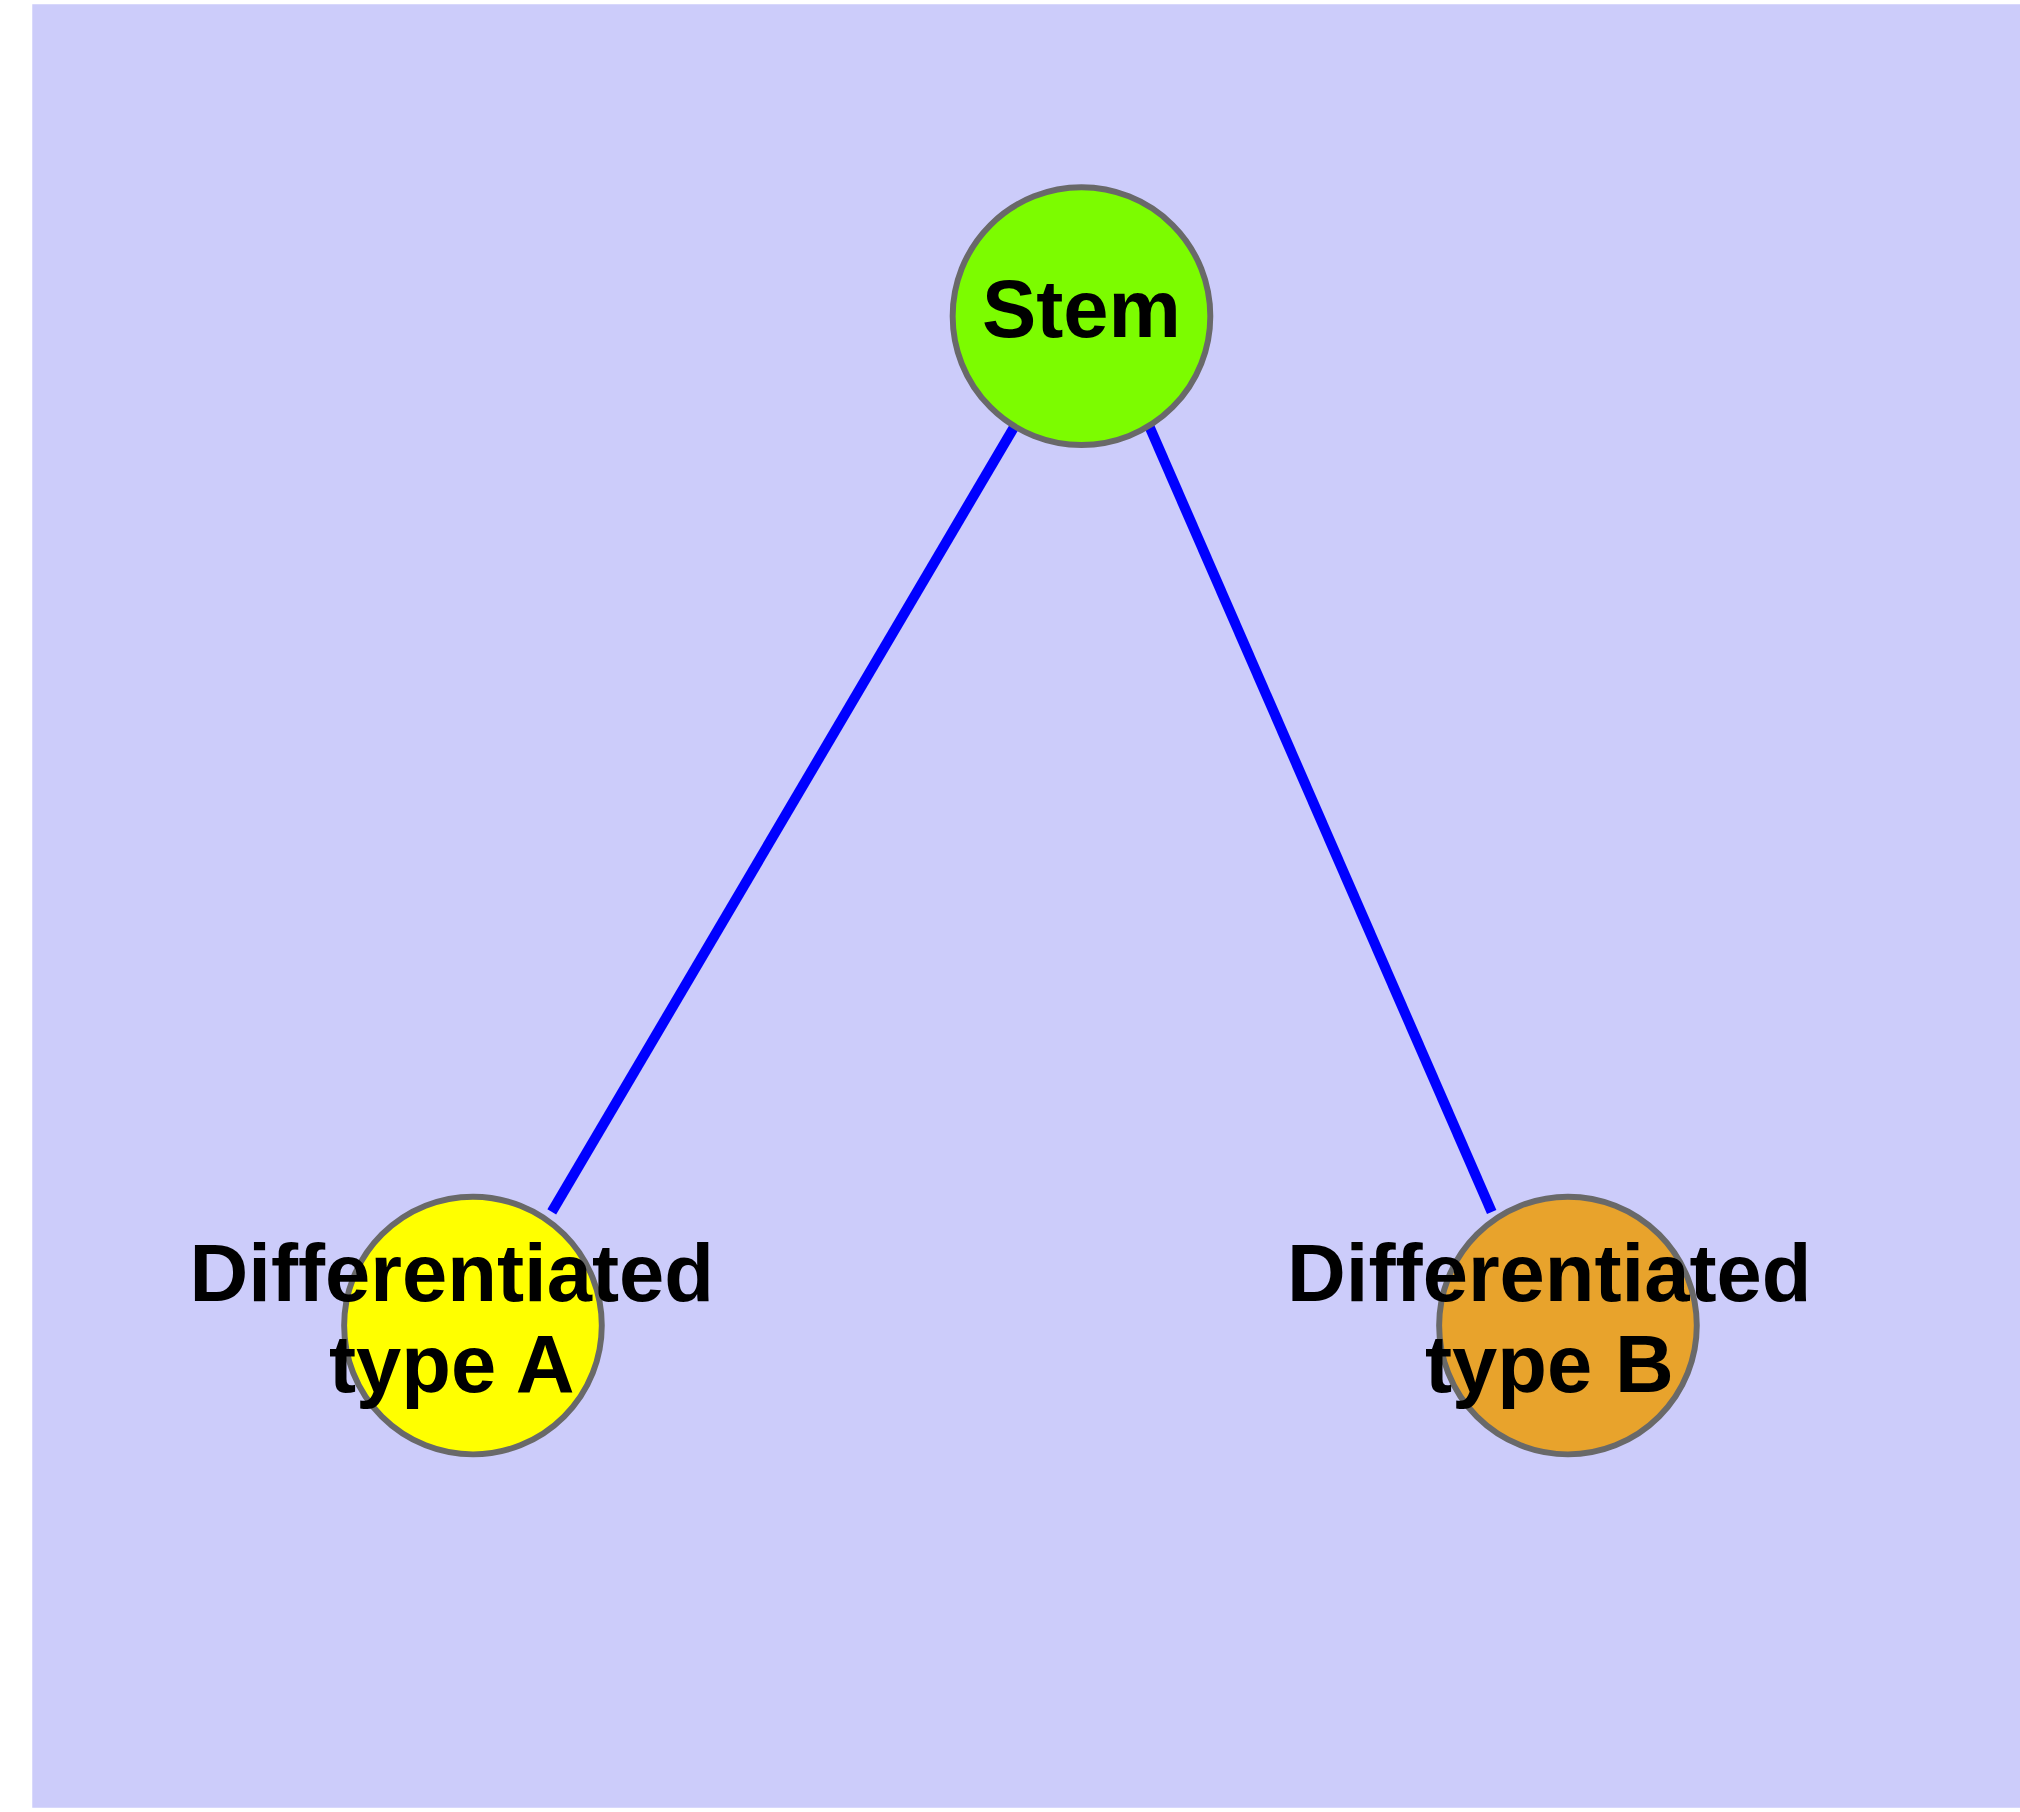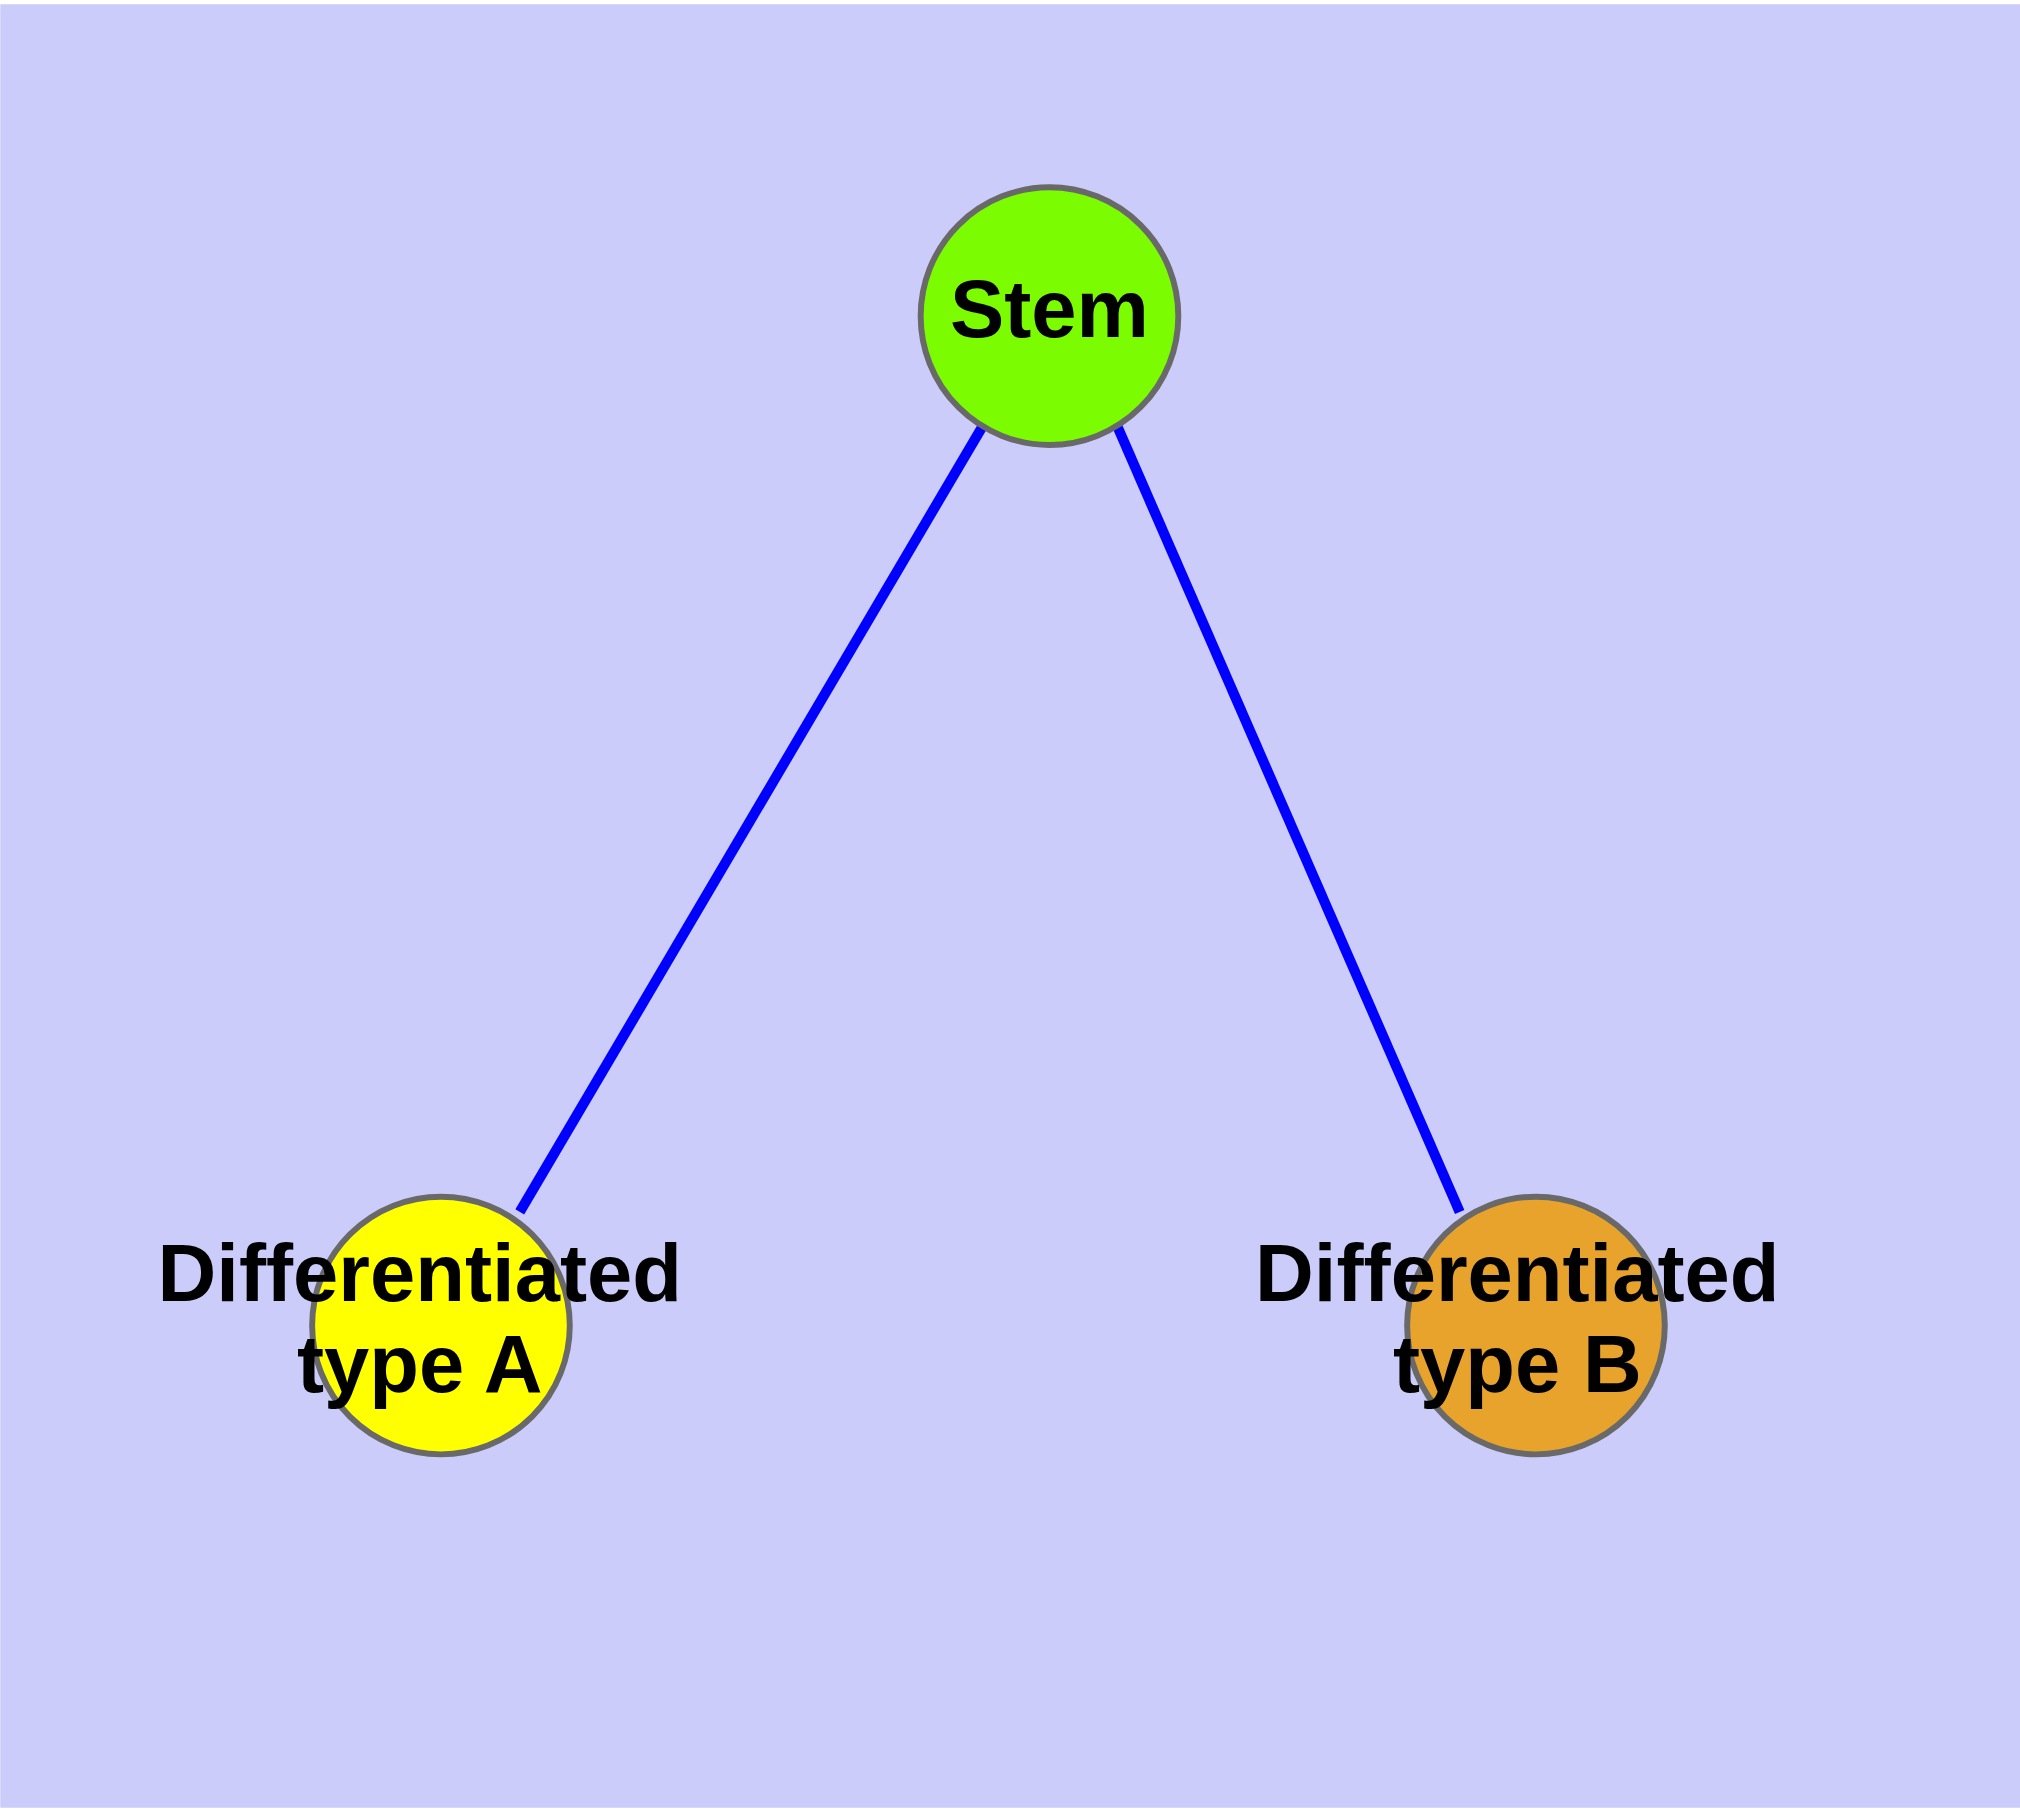--- a/index.html
+++ b/index.html
@@ -31,21 +31,21 @@
     font-family: "Liberation Sans", sans-serif;
     font-weight: bold;
     fill: #000000;
     text-anchor: middle;
     dominant-baseline: middle;
   }
 </style>
 </head>
 <body style="width: 2021px; height: 1812px;">
 
-<div id="canvas" style="width: 1819px; height: 1812px; background: rgb(255, 255, 255);">
+<div id="canvas" style="width: 1819px; height: 1812px; background: rgb(255, 255, 255); margin-left: 32px;">
   <svg id="graph-svg" viewBox="0 0 2384 2138">
 
     <rect id="bg-rect" x="0" y="5" width="2384" height="2128" fill="#ccccfa"></rect>
 
     <g id="edge-layer">
       <line x1="1159" y1="503" x2="613" y2="1430" stroke="#0000ff" stroke-width="12" stroke-linecap="butt"></line>
       <line x1="1318" y1="503" x2="1722" y2="1430" stroke="#0000ff" stroke-width="12" stroke-linecap="butt"></line>
     </g>
 
     <g id="node-layer">

